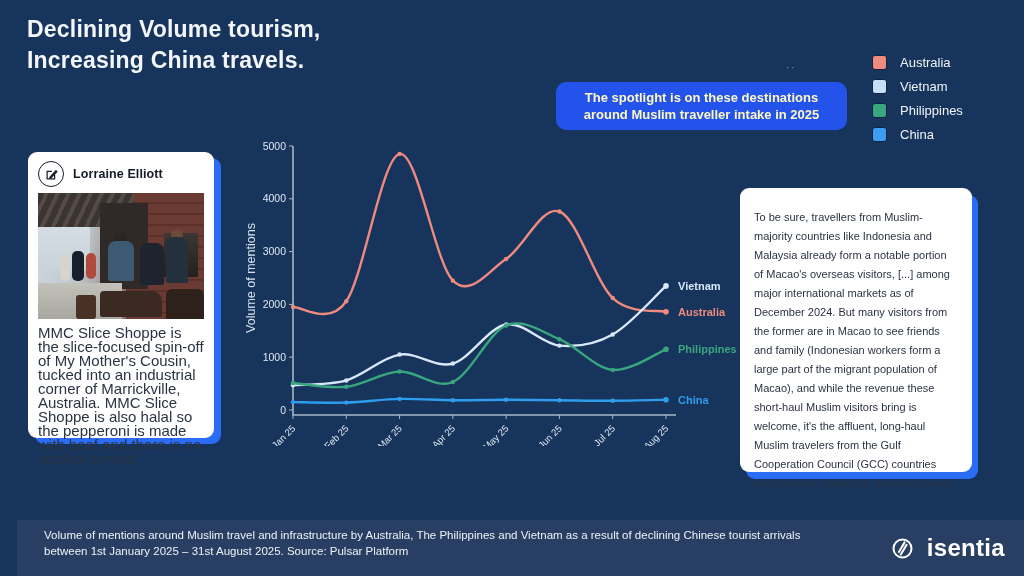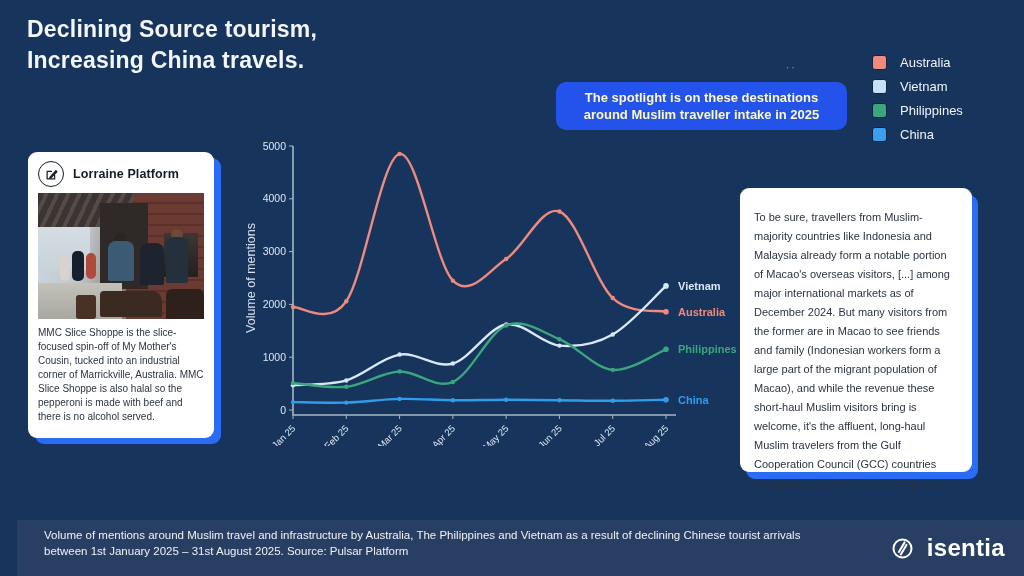--- a/index.html
+++ b/index.html
@@ -22,21 +22,21 @@
 
   
   .card{position:absolute;background:#fff;border-radius:9px;}
   .card-left{left:28px;top:152px;width:186px;height:286px;box-shadow:7px 6px 0 0 #2b6cf4;}
   .card-right{left:740px;top:188px;width:232px;height:284px;box-shadow:6px 7px 0 0 #2b6cf4;padding:12px 14px 10px 14px;}
   .card-head{display:flex;align-items:center;gap:9px;}
   .card-left .card-head{padding:9px 10px 6px 10px;}
   .avatar-circle{width:26px;height:26px;border-radius:50%;border:1.6px solid #17202c;display:flex;align-items:center;justify-content:center;flex:0 0 auto;}
   .card-author{color:#141c28;font-size:12.5px;font-weight:700;letter-spacing:.1px;}
   .card-body{color:#2b3442;}
-  .card-left .card-body{padding:7px 10px 0 10px;font-size:10px;line-height:14px;}
+  .card-left .card-body{padding:7px 10px 0 10px;font-size:15px;line-height:14px;}
   .card-right .card-body{margin-top:8px;font-size:11px;line-height:19px;}
 
   
   .photo{position:relative;margin:0 10px;width:166px;height:126px;overflow:hidden;background:linear-gradient(100deg,#cfd9e2 0%,#bfc6cc 30%,#8a7468 55%,#6b4237 75%,#5c342c 100%);}
   .photo div{position:absolute;}
   .ph-sky{left:0;top:0;width:52px;height:78px;background:linear-gradient(#dfe6ec,#c9d2d9);}
   .ph-pergola{left:0;top:0;width:96px;height:34px;background:repeating-linear-gradient(115deg,#3a3433 0 6px,#564a44 6px 10px);}
   .ph-brick{right:0;top:0;width:78px;height:126px;background:repeating-linear-gradient(#6b3a32 0 9px,#5c2f29 9px 11px);}
   .ph-storefront{left:62px;top:10px;width:48px;height:86px;background:#2f2a28;}
   .ph-window{right:6px;top:40px;width:34px;height:44px;background:linear-gradient(#3c3734,#23201f);}
@@ -62,21 +62,21 @@
   .footer-caption{position:absolute;left:27px;top:8px;width:770px;color:#eef2f7;font-size:11.5px;line-height:15.5px;font-weight:500;}
   .brand{position:absolute;right:36px;top:14px;display:flex;align-items:center;gap:13px;color:#fff;}
   .brand-text{font-size:24px;font-weight:700;letter-spacing:.3px;}
 </style>
 </head>
 <body>
 
 <div class="stage">
 
   <div class="title">
-    <div>Declining Source tourism,</div>
+    <div>Declining Volume tourism,</div>
     <div>Increasing China travels.</div>
   </div>
 
   <div class="legend" id="legend">
       <div class="legend-row">
         <span class="legend-swatch" style="background: rgb(239, 138, 126);"></span>
         <span class="legend-label">Australia</span>
       </div>
       <div class="legend-row">
         <span class="legend-swatch" style="background: rgb(199, 224, 248);"></span>
@@ -99,21 +99,21 @@
   </div>
 
   <div class="card card-left">
     <div class="card-head">
       <span class="avatar-circle">
         <svg width="15" height="15" viewBox="0 0 24 24" fill="none" stroke="#17202c" stroke-width="2" stroke-linecap="round" stroke-linejoin="round">
           <path d="M5 7 h7 M5 7 v12 h12 v-6"></path>
           <path d="M10 16 L19 6 l1.6 1.6 L11.5 17 l-2.6 .8 z"></path>
         </svg>
       </span>
-      <span class="card-author">Lorraine Platform</span>
+      <span class="card-author">Lorraine Elliott</span>
     </div>
     <div class="photo">
       <div class="ph-sky"></div>
       <div class="ph-brick"></div>
       <div class="ph-pergola"></div>
       <div class="ph-storefront"></div>
       <div class="ph-window"></div>
       <div class="ph-sidewalk"></div>
       <div class="ph-person6"></div>
       <div class="ph-person4"></div>

